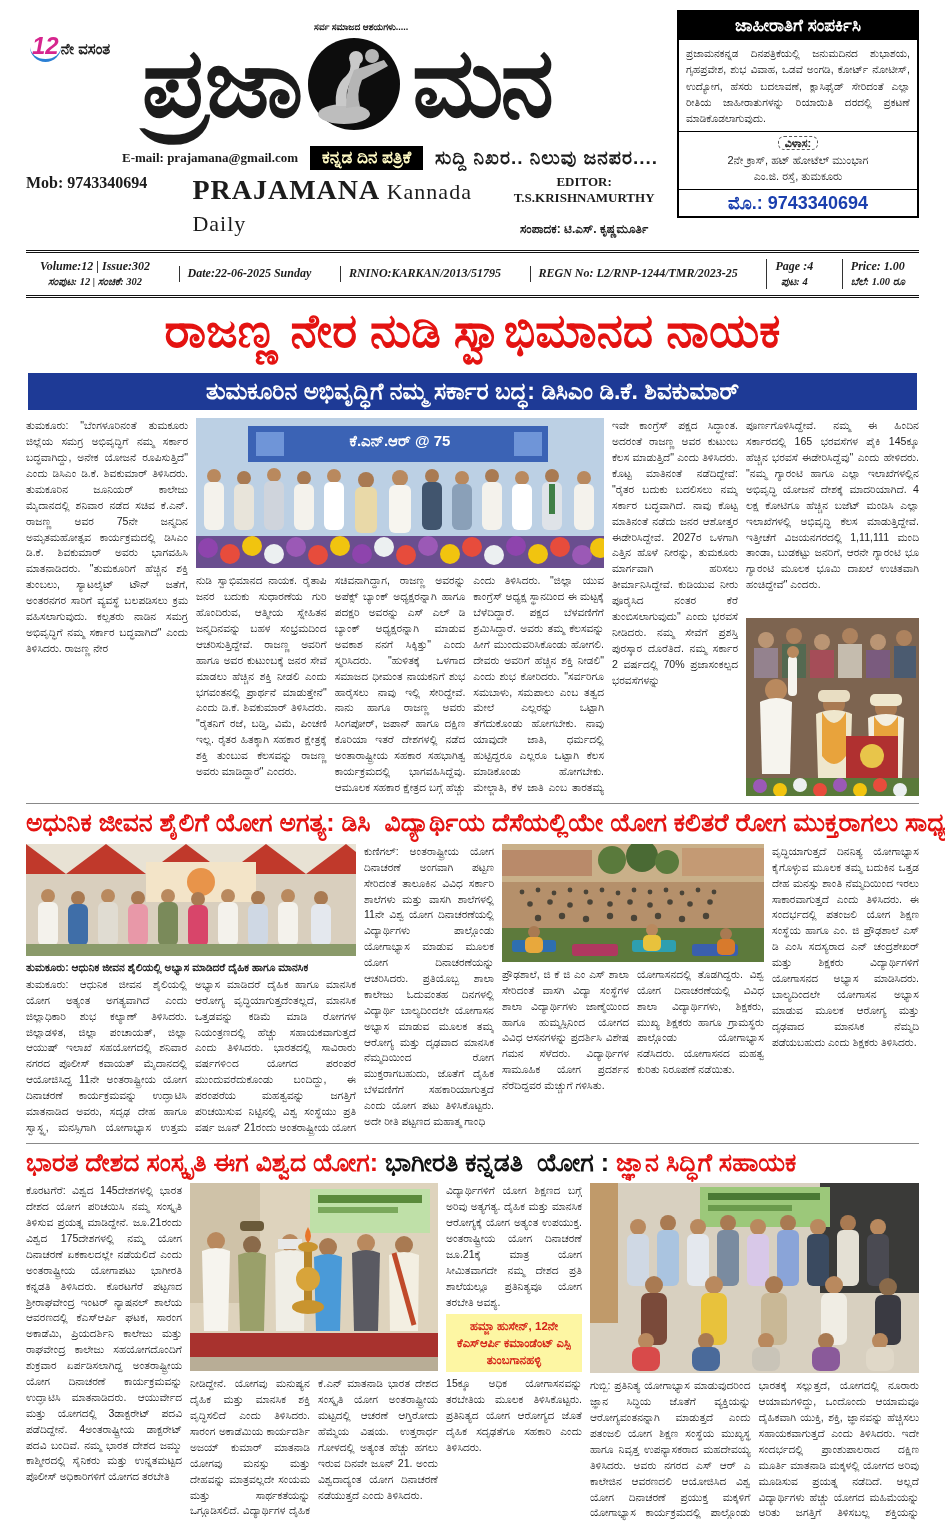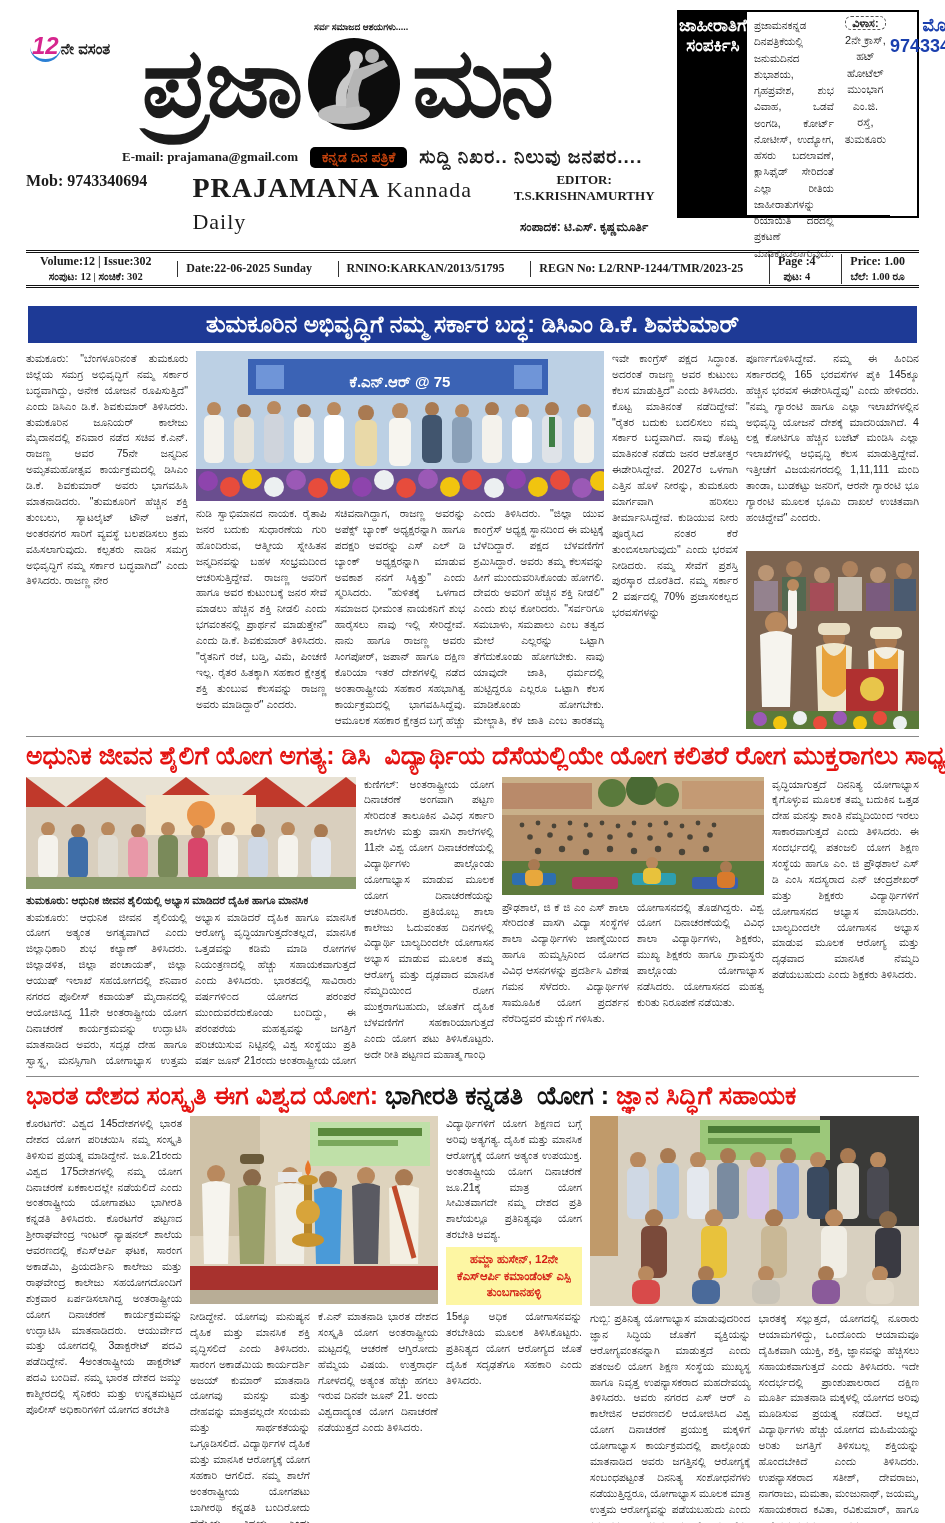--- a/index.html
+++ b/index.html
@@ -15,45 +15,45 @@
                 border-bottom:3px solid #2a7fd4; border-radius:0 0 60% 60%; padding:0 2px; }
   .title-row { display:flex; align-items:center; justify-content:center; gap:4px; padding-top:18px; }
   .title-part { font-size:96px; font-weight:bold; line-height:1; letter-spacing:-3px;
                 font-family:"Liberation Serif","DejaVu Serif",serif; }
   .logo-wrap { position:relative; width:104px; height:120px; flex:0 0 auto; }
   .arc-text { position:absolute; top:-2px; left:-18px; width:150px; text-align:center;
               font-size:9px; font-weight:bold; color:#111; }
   .logo-circle { position:absolute; top:12px; left:2px; }
   .sub-row { display:flex; align-items:center; gap:12px; margin-top:2px; padding-left:96px; }
   .email { font-weight:bold; font-size:13px; font-family:"Liberation Serif",serif; }
-  .badge { background:#000; color:#c2410c; font-weight:bold; font-size:14px;
-           border-radius:5px; padding:2px 12px; white-space:nowrap; }
+  .badge { background:#000; color:#fef9c3; font-weight:bold; font-size:17px;
+           border-radius:0; padding:2px 12px; white-space:nowrap; }
   .slogan { font-weight:bold; font-size:19px; letter-spacing:1px; }
   .name-row { display:flex; align-items:flex-start; margin-top:4px; }
   .mob { font-weight:bold; font-size:16px; font-family:"Liberation Serif",serif; width:200px; }
   .en-name { font-family:"Liberation Serif","DejaVu Serif",serif; font-weight:bold;
              font-size:28px; letter-spacing:1px; }
   .en-tag { font-family:"Liberation Serif",serif; font-weight:normal; font-size:22px; }
   .editor-blk { margin-left:26px; text-align:center; }
   .editor-en { font-weight:bold; font-size:13px; font-family:"Liberation Serif",serif; }
   .editor-kn { font-weight:bold; font-size:12px; margin-top:16px; }
 
   
   .ad-box { width:242px; flex:0 0 auto; border:2px solid #000; margin-top:4px; height:208px;
-            display:flex; }
+            display:flex; flex-direction:column; }
   .ad-head { background:#000; color:#fff; text-align:center; font-weight:bold;
              font-size:17px; padding:4px 0; }
   .ad-body { font-size:10.5px; padding:5px 7px; line-height:1.55; border-bottom:1px solid #000; text-align:justify; }
   .ad-addr { text-align:center; font-size:11px; padding:3px 4px 4px; line-height:1.5; border-bottom:1px solid #000; }
   .ad-addr .vilasa { border:1px dashed #555; border-radius:6px; padding:0 6px; font-weight:bold; }
   .ad-phone { text-align:center; font-weight:bold; font-size:18px; color:#1a3fae; padding:3px 0; }
 
   
   .info-bar { border-top:3px double #111; border-bottom:3px double #111; display:flex;
-              align-items:center; justify-content:space-between; padding:3px 6px; height:38px; }
+              align-items:center; justify-content:space-between; padding:3px 6px; height:48px;font-style:italic; }
   .ib-cell { padding:0 8px; border-left:1px solid #333; text-align:center;
              font-family:"Liberation Serif",serif; font-weight:bold; font-size:12px; line-height:1.3; }
   .ib-cell:first-child { border-left:none; }
   .ib-sub { font-size:10.5px; font-weight:bold; }
 
   
   .main-headline { color:#e41311; font-weight:bold; text-align:center; font-size:47px;
                    line-height:1.05; margin:8px 0 10px; letter-spacing:0; }
   .subhead-bar { background:#1e3a96; color:#fff; font-weight:bold; font-size:23px;
                  text-align:center; padding:5px 4px; margin:18px 2px 8px; }
@@ -67,21 +67,21 @@
 
   
   .lead-cols { height:378px; overflow:hidden; }
   .lead-c1 { width:162px; flex:0 0 auto; height:100%; overflow:hidden; }
   .lead-mid { width:408px; flex:0 0 auto; display:flex; flex-direction:column; gap:5px; }
   .lead-mid-sub { display:flex; gap:8px; flex:1; overflow:hidden; }
   .lead-mid-sub .news { flex:1; }
   .lead-c5 { width:126px; flex:0 0 auto; height:100%; overflow:hidden; }
   .lead-c6 { width:173px; flex:0 0 auto; display:flex; flex-direction:column; gap:4px; }
   .lead-c6 .news { flex:1; overflow:hidden; }
-  .banner-overlay { position:absolute; top:22px; left:50%; transform:translateX(-50%);
+  .banner-overlay { position:absolute; top:14px; left:50%; transform:translateX(-50%);
                     color:#fff; font-weight:bold; font-size:15px; white-space:nowrap; }
 
   .rule { border:none; border-top:1px solid #888; margin:7px 0 5px; }
 
   
   .sec-heads { display:flex; gap:14px; align-items:baseline; margin-bottom:7px; }
   .sec-head { color:#e41311; font-weight:bold; font-size:25px; line-height:1.1; white-space:nowrap; }
   .sec-head .blk { color:#111; }
 
   
@@ -174,20 +174,21 @@
       <div>Page :4</div>
       <div class="ib-sub">ಪುಟ: 4</div>
     </div>
     <div class="ib-cell">
       <div>Price: 1.00</div>
       <div class="ib-sub">ಬೆಲೆ: 1.00 ರೂ</div>
     </div>
   </div>
 
   <section>
+    <h1 class="main-headline">ರಾಜಣ್ಣ ನೇರ ನುಡಿ ಸ್ವಾಭಿಮಾನದ ನಾಯಕ</h1>
     <div class="subhead-bar">ತುಮಕೂರಿನ ಅಭಿವೃದ್ಧಿಗೆ ನಮ್ಮ ಸರ್ಕಾರ ಬದ್ಧ: ಡಿಸಿಎಂ ಡಿ.ಕೆ. ಶಿವಕುಮಾರ್</div>
 
     <div class="cols lead-cols">
       <div class="news lead-c1">ತುಮಕೂರು: "ಬೆಂಗಳೂರಿನಂತೆ ತುಮಕೂರು ಜಿಲ್ಲೆಯ ಸಮಗ್ರ ಅಭಿವೃದ್ಧಿಗೆ ನಮ್ಮ ಸರ್ಕಾರ ಬದ್ಧವಾಗಿದ್ದು, ಅನೇಕ ಯೋಜನೆ ರೂಪಿಸುತ್ತಿದೆ" ಎಂದು ಡಿಸಿಎಂ ಡಿ.ಕೆ. ಶಿವಕುಮಾರ್ ತಿಳಿಸಿದರು. ತುಮಕೂರಿನ ಜೂನಿಯರ್ ಕಾಲೇಜು ಮೈದಾನದಲ್ಲಿ ಶನಿವಾರ ನಡೆದ ಸಚಿವ ಕೆ.ಎನ್. ರಾಜಣ್ಣ ಅವರ 75ನೇ ಜನ್ಮದಿನ ಅಮೃತಮಹೋತ್ಸವ ಕಾರ್ಯಕ್ರಮದಲ್ಲಿ ಡಿಸಿಎಂ ಡಿ.ಕೆ. ಶಿವಕುಮಾರ್ ಅವರು ಭಾಗವಹಿಸಿ ಮಾತನಾಡಿದರು. "ತುಮಕೂರಿಗೆ ಹೆಚ್ಚಿನ ಶಕ್ತಿ ತುಂಬಲು, ಸ್ಯಾಟಲೈಟ್ ಟೌನ್ ಜತೆಗೆ, ಅಂತರನಗರ ಸಾರಿಗೆ ವ್ಯವಸ್ಥೆ ಬಲಪಡಿಸಲು ಕ್ರಮ ವಹಿಸಲಾಗುವುದು. ಕಲ್ಪತರು ನಾಡಿನ ಸಮಗ್ರ ಅಭಿವೃದ್ಧಿಗೆ ನಮ್ಮ ಸರ್ಕಾರ ಬದ್ಧವಾಗಿದೆ" ಎಂದು ತಿಳಿಸಿದರು. ರಾಜಣ್ಣ ನೇರ</div>
 
       <div class="lead-mid">
         <div class="photo" style="width:408px;height:150px;">
           <svg width="408" height="150" viewBox="0 0 408 150">
             <rect width="408" height="150" fill="#bcd0e4"></rect>
             <rect x="52" y="8" width="300" height="36" fill="#3b63b5"></rect>

